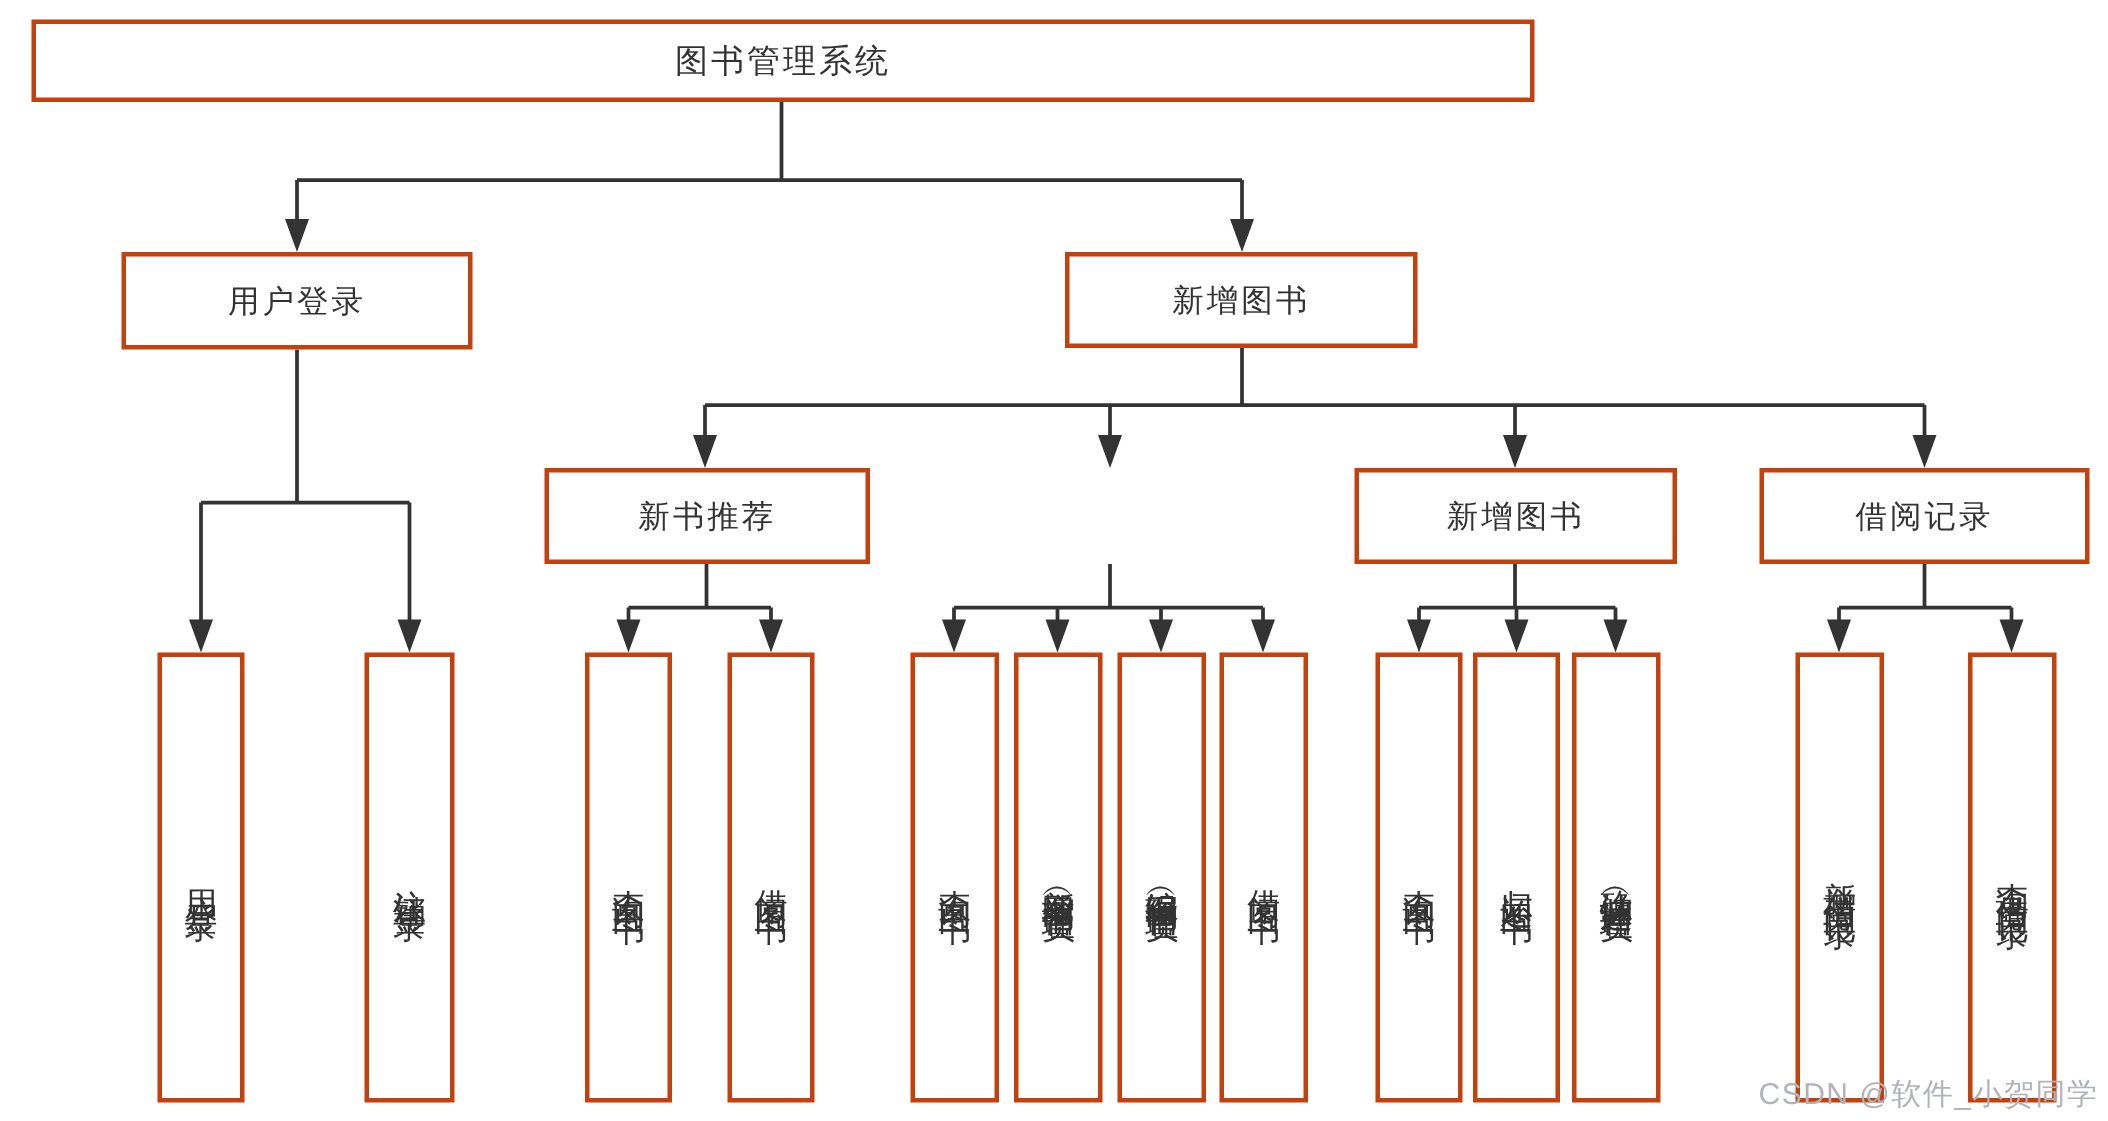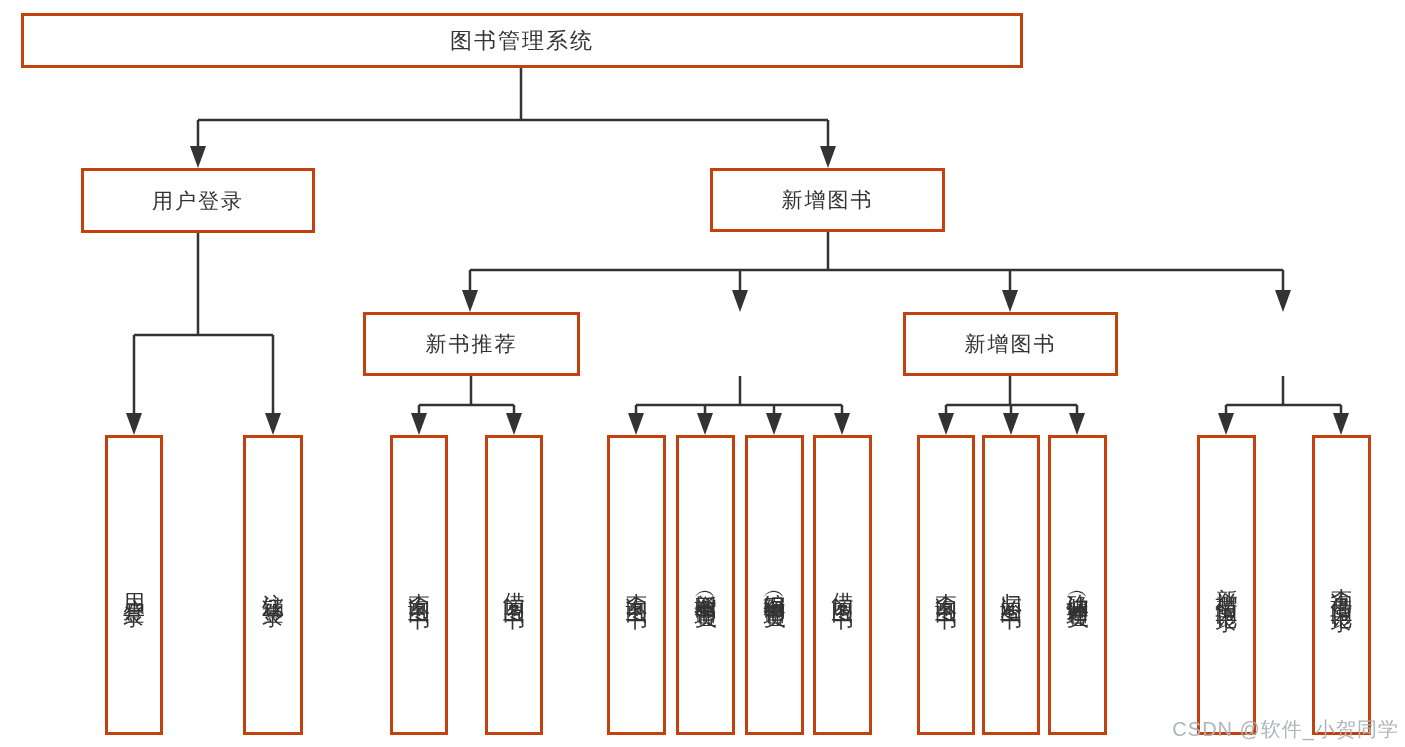--- a/index.html
+++ b/index.html
@@ -103,20 +103,21 @@
     </g>
   </svg>
 
   <div class="node h root" style="left:21px; top:13px; width:1002px; height:55px;">图书管理系统</div>
 
   <div class="node h" style="left:81px; top:168px; width:234px; height:65px;">用户登录</div>
   <div class="node h" style="left:710px; top:168px; width:235px; height:64px;">新增图书</div>
 
   <div class="node h" style="left:363px; top:312px; width:217px; height:64px;">新书推荐</div>
   <div class="node h" style="left:903px; top:312px; width:215px; height:64px;">新增图书</div>
+  <div class="node h" style="left:1173px; top:312px; width:220px; height:64px;">借阅记录</div>
 
   <div class="node v" style="left:105px; top:435px; width:58px; height:300px;">用户登录</div>
   <div class="node v" style="left:243px; top:435px; width:60px; height:300px;">注销登录</div>
 
   <div class="node v" style="left:390px; top:435px; width:58px; height:300px;">查询图书</div>
   <div class="node v" style="left:485px; top:435px; width:58px; height:300px;">借阅图书</div>
 
   <div class="node v" style="left:607px; top:435px; width:59px; height:300px;">查询图书</div>
   <div class="node v tight" style="left:676px; top:435px; width:59px; height:300px;">新增图书（管理员）</div>
   <div class="node v tight" style="left:745px; top:435px; width:59px; height:300px;">编辑图书（管理员）</div>

